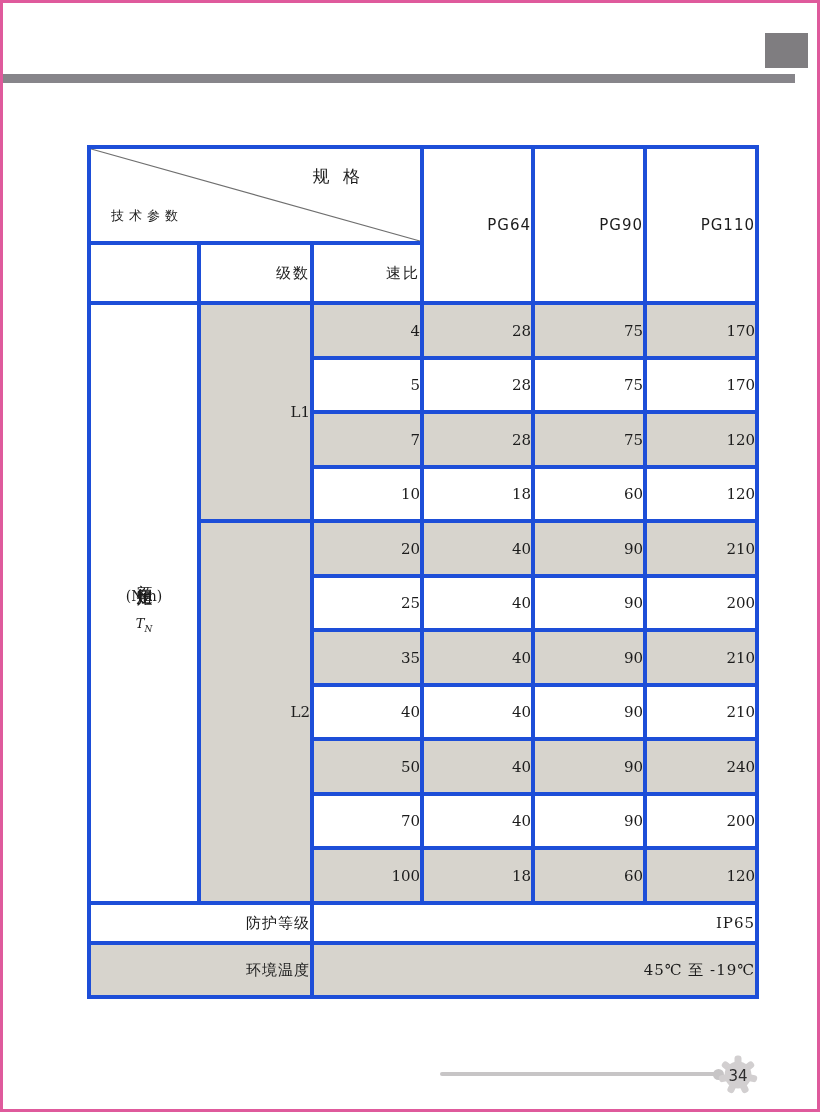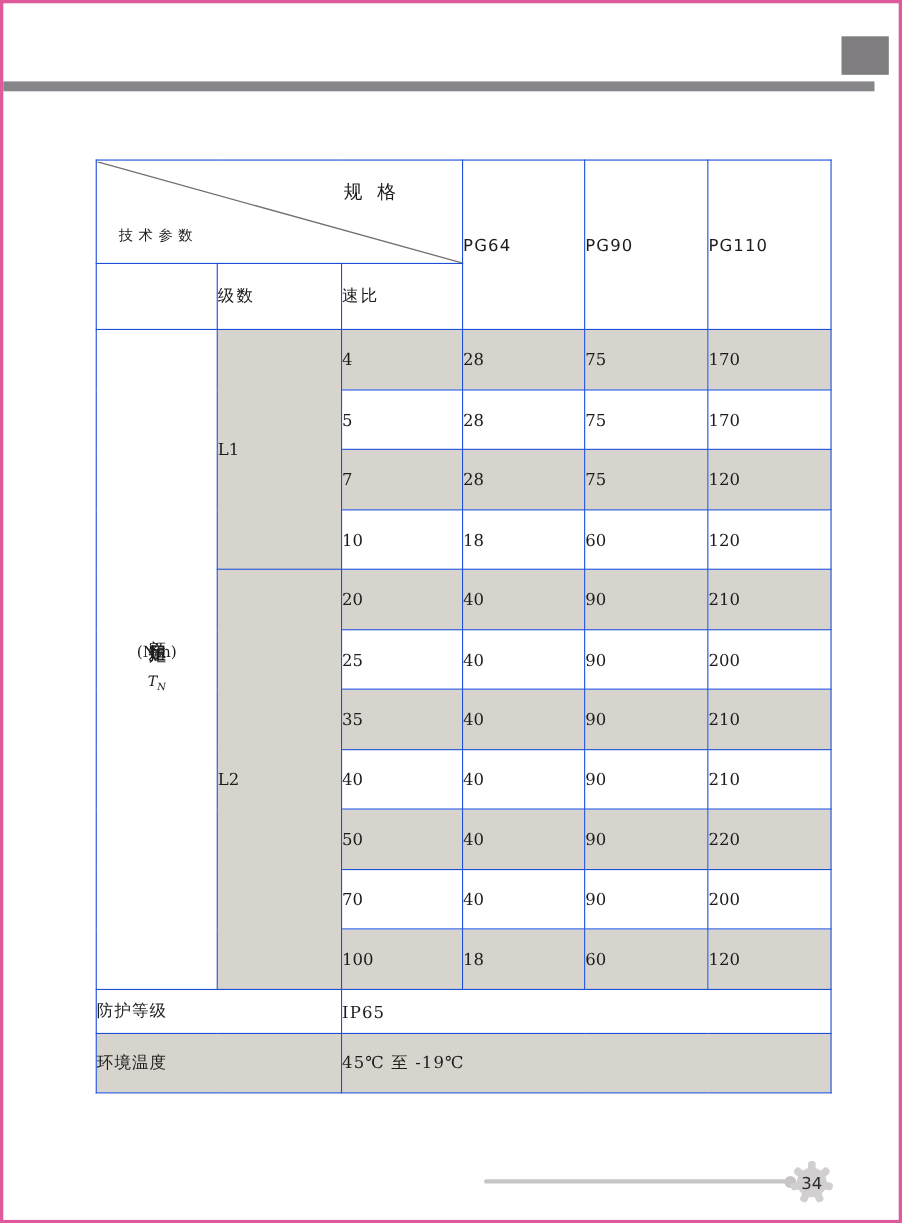--- a/index.html
+++ b/index.html
@@ -12,21 +12,21 @@
     position:absolute; inset:0; border:3px solid #df5a9c; pointer-events:none; z-index:20;
   }
   .hdr-square { position:absolute; left:765px; top:33px; width:43px; height:35px; background:#7f7d80; }
   .hdr-bar    { position:absolute; left:3px;  top:74px; width:792px; height:9px;  background:#87858a; }
 
   table.spec {
     position:absolute; left:87px; top:145px; width:668px;
     border-collapse:collapse; table-layout:fixed;
   }
   table.spec td {
-    border:1px solid #1d4ed8; text-align:left; vertical-align:middle;
+    border:4px solid #1d4ed8; text-align:right; vertical-align:middle;
     padding:0; font-size:15px; overflow:hidden;
   }
   .shade { background:#d7d4cd; }
 
   tr.hr1 { height:94px; } tr.hr2 { height:60px; }
   tr.h55 { height:55px; } tr.h54 { height:54px; }
   tr.hip { height:40px; } tr.htm { height:54px; }
 
   td.corner { position:relative; padding:0; }
   .corner-wrap { position:relative; width:100%; height:92px; }
@@ -150,21 +150,21 @@
     <tr class="h54">
       <td>40</td>
       <td>40</td>
       <td>90</td>
       <td>210</td>
     </tr>
     <tr class="h55">
       <td class="shade">50</td>
       <td class="shade">40</td>
       <td class="shade">90</td>
-      <td class="shade">220</td>
+      <td class="shade">240</td>
     </tr>
     <tr class="h54">
       <td>70</td>
       <td>40</td>
       <td>90</td>
       <td>200</td>
     </tr>
     <tr class="h55">
       <td class="shade">100</td>
       <td class="shade">18</td>

